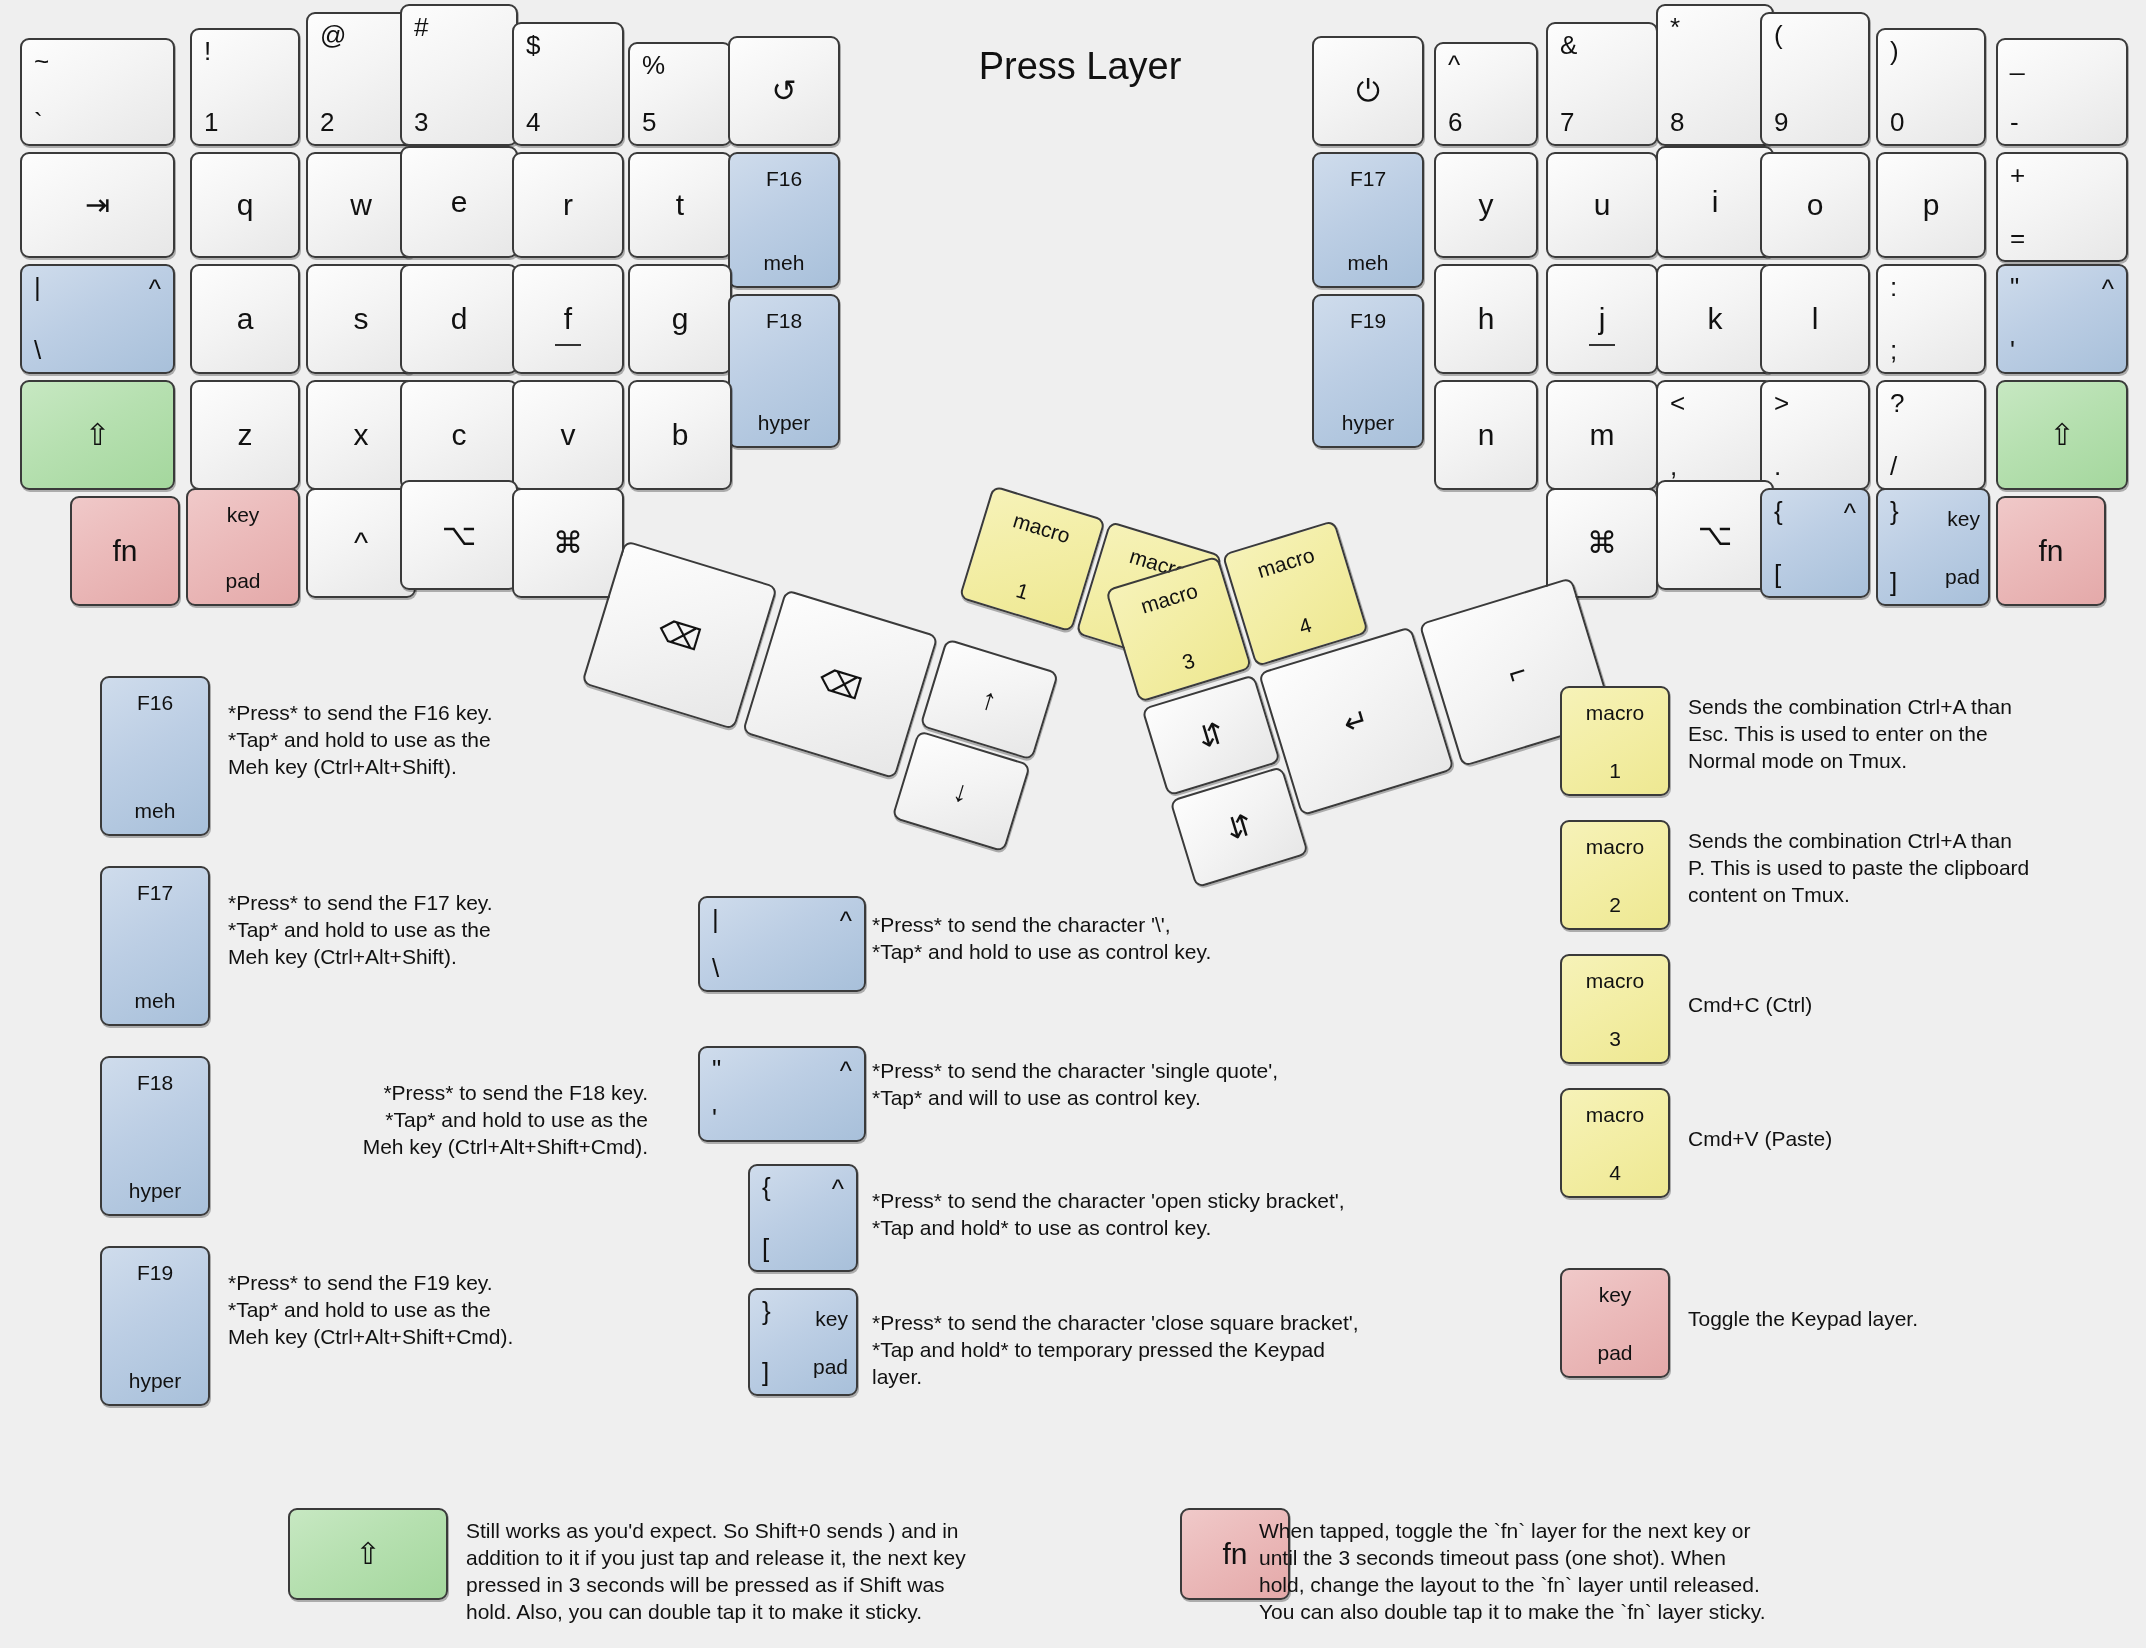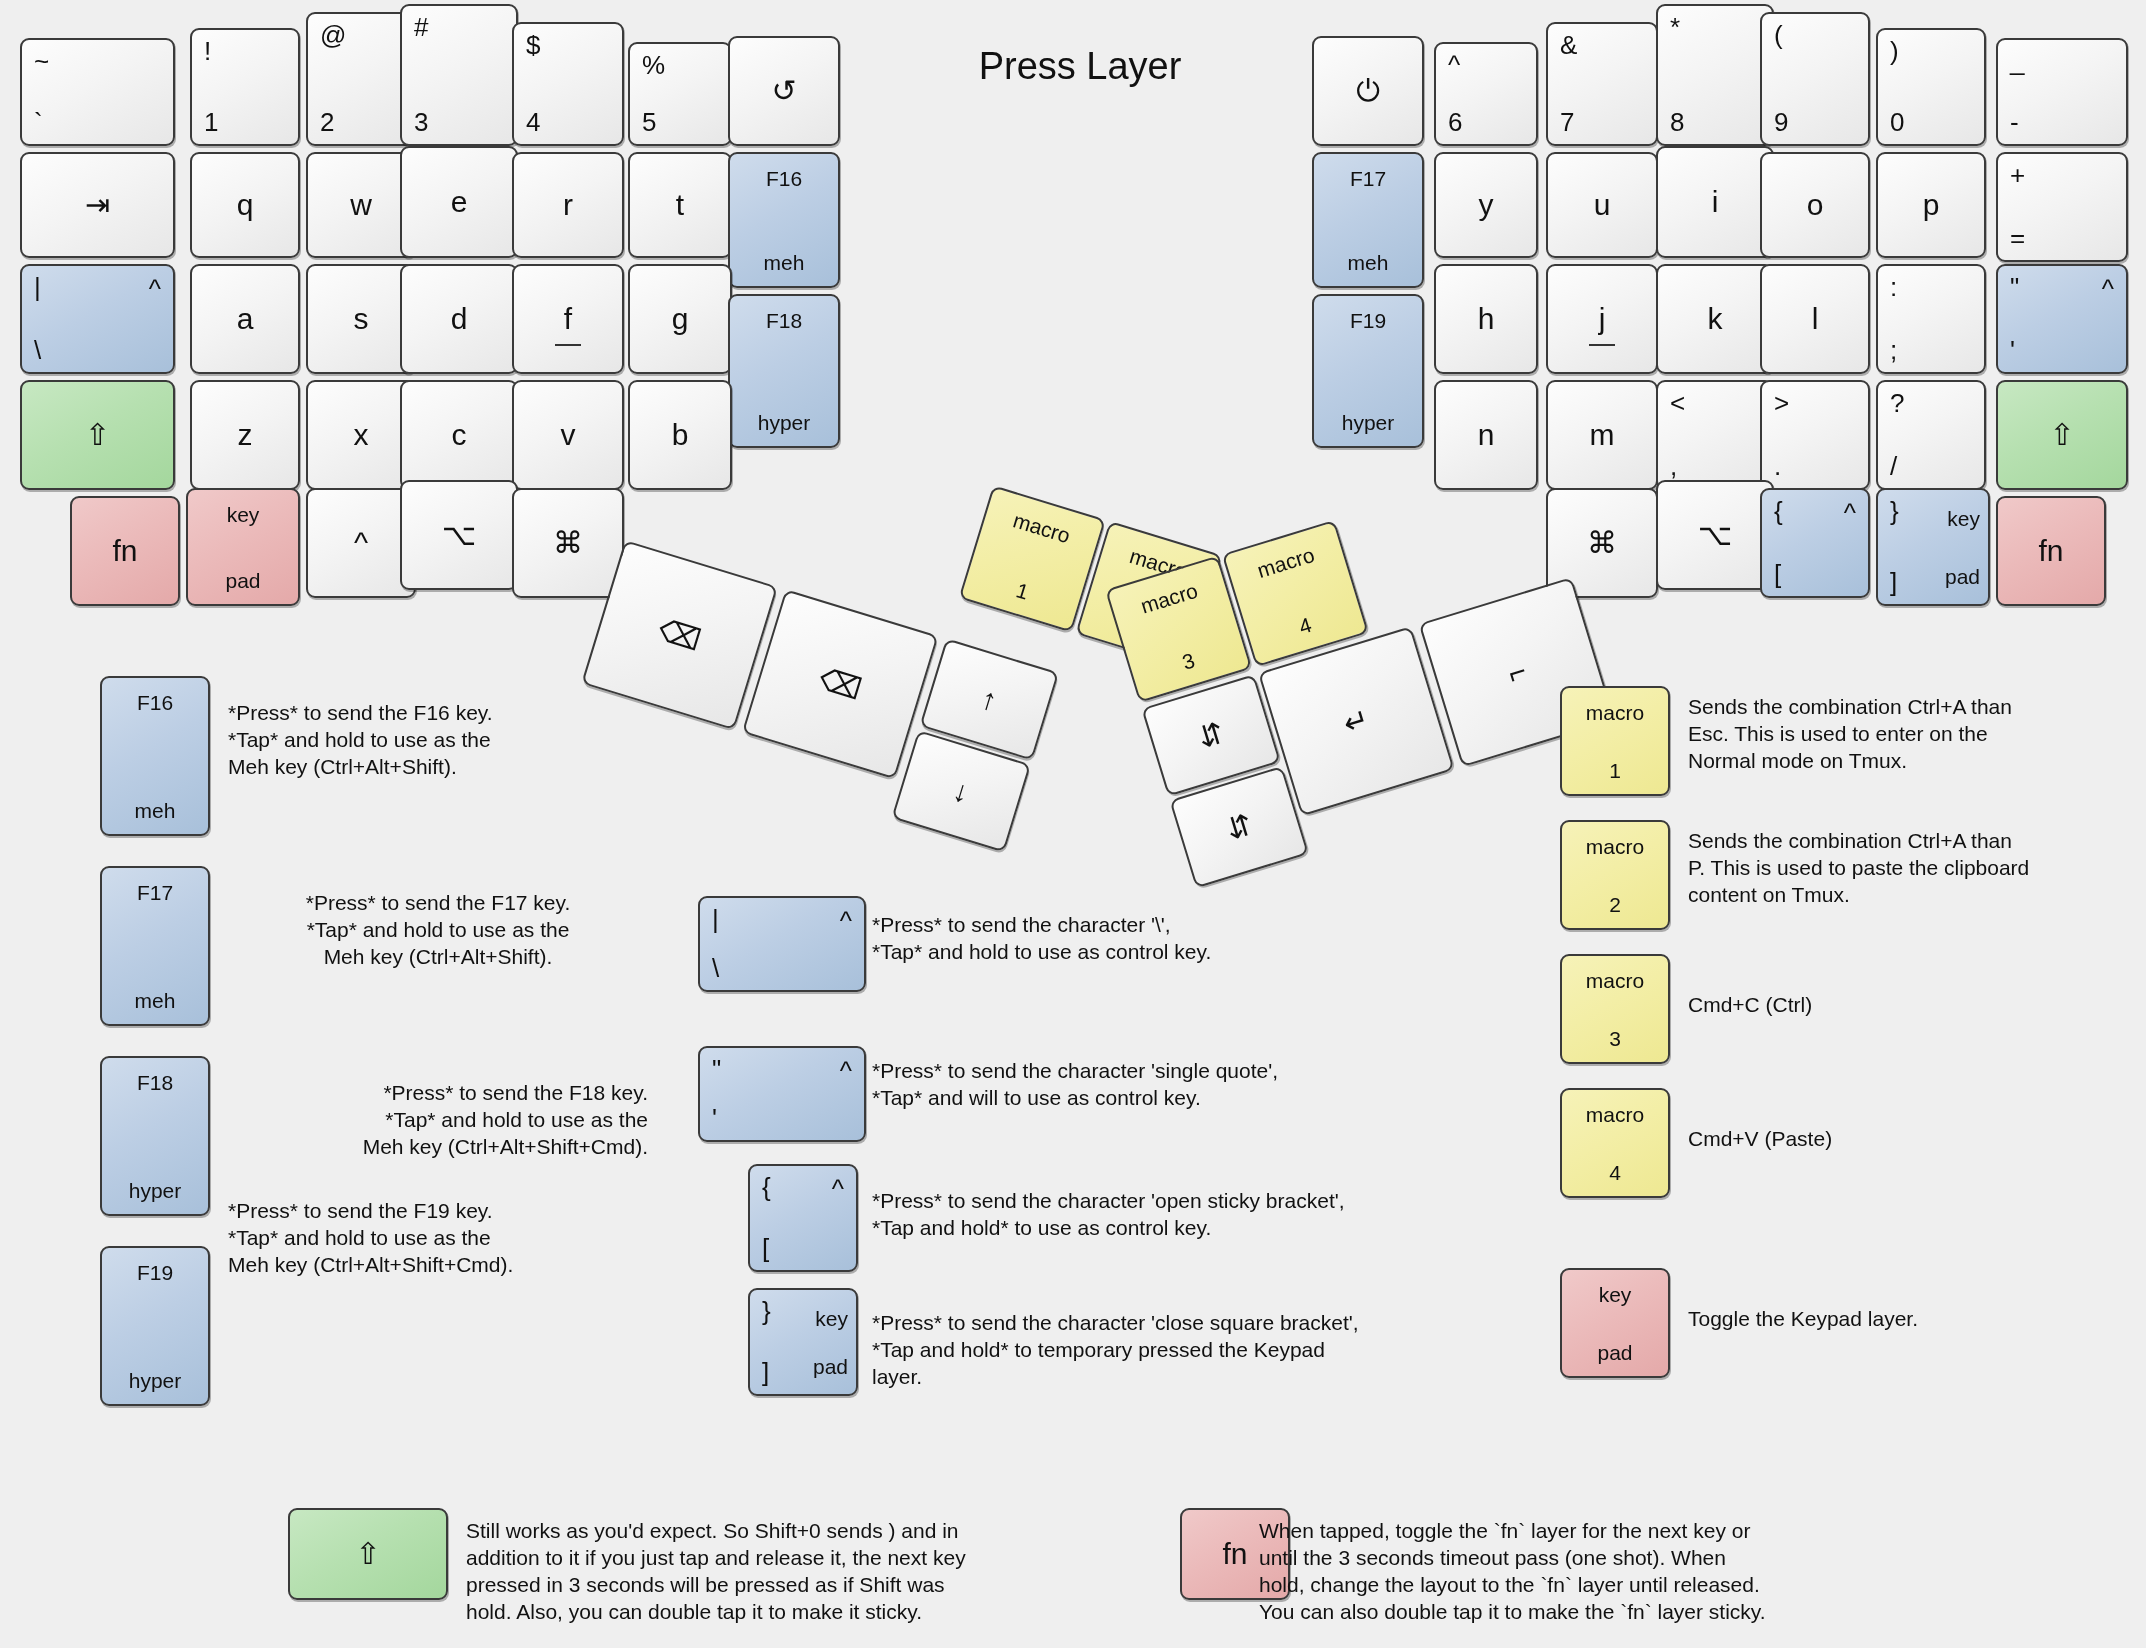--- a/index.html
+++ b/index.html
@@ -364,35 +364,35 @@
         <span class="lbl ct small">F16</span>
         <span class="lbl cb small">meh</span>
       </div>
       <div class="legend-text" style="left: 228px; top: 700px; width: 420px;">*Press* to send the F16 key.
 *Tap* and hold to use as the
 Meh key (Ctrl+Alt+Shift).</div>
       <div class="key blue" style="left: 100px; top: 866px; width: 110px; height: 160px;">
         <span class="lbl ct small">F17</span>
         <span class="lbl cb small">meh</span>
       </div>
-      <div class="legend-text" style="left: 228px; top: 890px; width: 420px; text-align: center;">*Press* to send the F17 key.
+      <div class="legend-text" style="left: 228px; top: 890px; width: 420px;">*Press* to send the F17 key.
 *Tap* and hold to use as the
 Meh key (Ctrl+Alt+Shift).</div>
       <div class="key blue" style="left: 100px; top: 1056px; width: 110px; height: 160px;">
         <span class="lbl ct small">F18</span>
         <span class="lbl cb small">hyper</span>
       </div>
       <div class="legend-text" style="left: 228px; top: 1080px; width: 420px; text-align: right;">*Press* to send the F18 key.
 *Tap* and hold to use as the
 Meh key (Ctrl+Alt+Shift+Cmd).</div>
       <div class="key blue" style="left: 100px; top: 1246px; width: 110px; height: 160px;">
         <span class="lbl ct small">F19</span>
         <span class="lbl cb small">hyper</span>
       </div>
-      <div class="legend-text" style="left: 228px; top: 1198px; width: 420px;">*Press* to send the F19 key.
+      <div class="legend-text" style="left: 228px; top: 1270px; width: 420px;">*Press* to send the F19 key.
 *Tap* and hold to use as the
 Meh key (Ctrl+Alt+Shift+Cmd).</div>
     </div>
   <div class="cluster" id="legend-mid" style="left:0;top:0;">
       <div class="key blue" style="left: 698px; top: 896px; width: 168px; height: 96px;">
         <span class="lbl tl">|</span>
         <span class="lbl bl">\</span>
         <span class="lbl tr">^</span>
       </div>
       <div class="legend-text" style="left: 872px; top: 912px; width: 560px;">*Press* to send the character '\',

